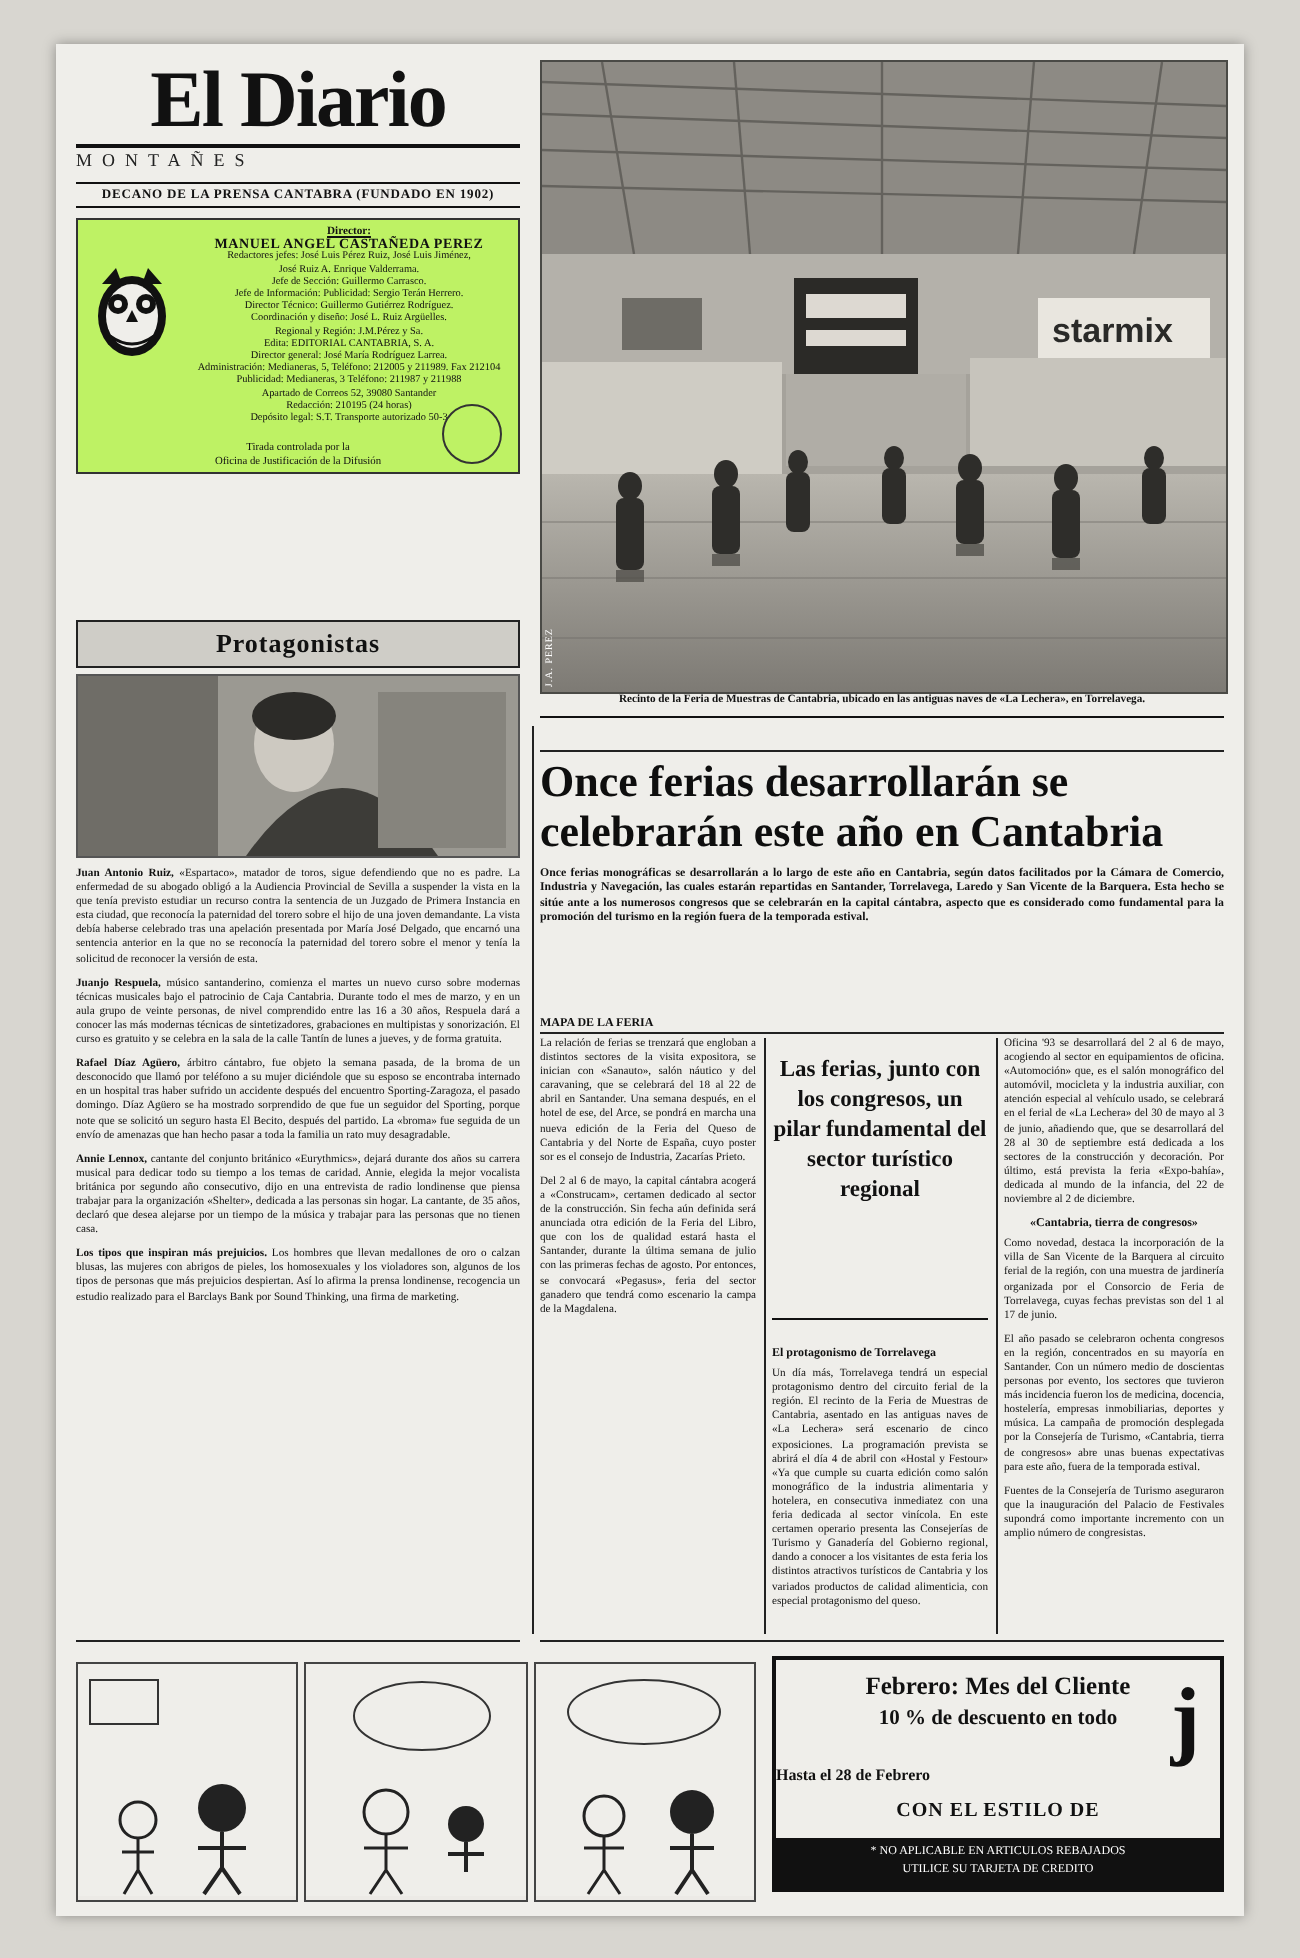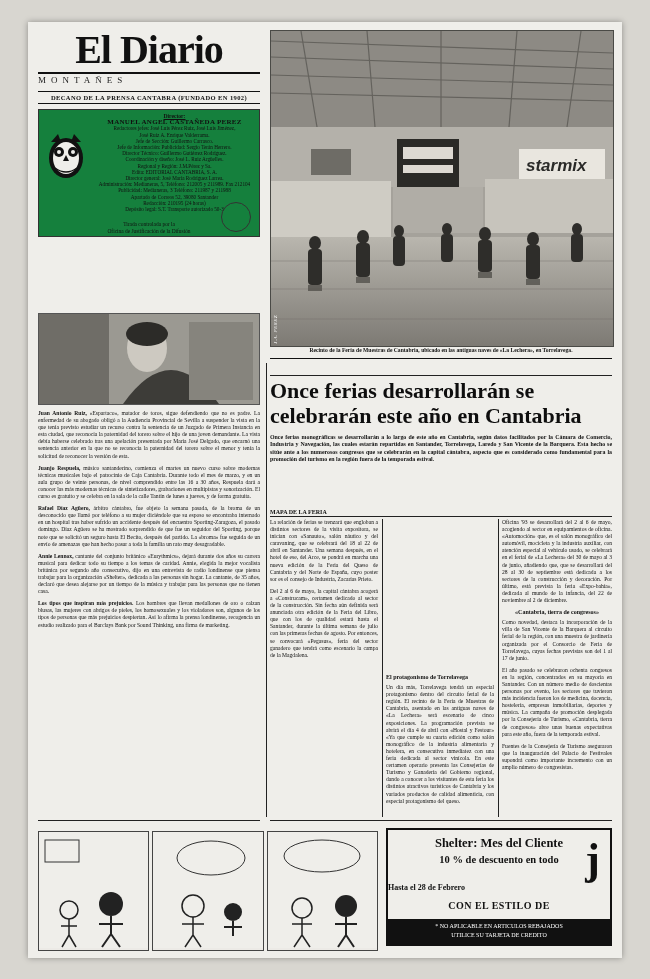--- a/index.html
+++ b/index.html
@@ -18,21 +18,21 @@
     letter-spacing:-1px;color:#111;text-align:center;
   }
   .logo-rule{border-top:2px solid #111;margin:2px 0 1px 0;}
   .logo-sub{text-align:left;font-size:9px;letter-spacing:5px;color:#222;}
   .decano{
     margin-top:6px;border-top:1px solid #111;border-bottom:1px solid #111;
     text-align:center;font-size:6.5px;letter-spacing:.4px;padding:2px 0;color:#111;font-weight:bold;
   }
   
   #staffbox{
-    margin-top:5px;border:1px solid #333;height:126px;position:relative;background:#15803d;
+    margin-top:5px;border:1px solid #333;height:126px;position:relative;background:#bef264;
     overflow:hidden;
   }
   .owl{
     position:absolute;left:4px;top:18px;width:46px;height:52px;
   }
   .staff-text{
     position:absolute;left:54px;top:3px;right:3px;text-align:center;color:#111;
     font-size:5.2px;line-height:6.2px;
   }
   .staff-text .ttl{font-size:5.6px;font-weight:bold;text-decoration:underline;}
@@ -49,21 +49,21 @@
   }
   .photo{
     margin-top:3px;height:90px;background:#9d9a93;border:1px solid #555;position:relative;overflow:hidden;
   }
   .grain{background-image:repeating-linear-gradient(0deg,rgba(0,0,0,.10) 0px,rgba(0,0,0,.10) 1px,rgba(255,255,255,.06) 1px,rgba(255,255,255,.06) 2px);}
   .body-col{font-size:5.6px;line-height:7.1px;text-align:justify;color:#111;}
   .body-col p{margin:0 0 5px 0;}
   .body-col b{font-weight:bold;}
   
   #mainphoto{
-    position:absolute;left:242px;top:8px;width:342px;height:315px;background:#c2410c;border:1px solid #4a4a46;overflow:hidden;font-style:italic;
+    position:absolute;left:242px;top:8px;width:342px;height:315px;background:#c2410c;border:1px solid #4a4a46;overflow:hidden;
   }
   .ph-credit{
     position:absolute;left:2px;bottom:2px;writing-mode:vertical-rl;transform:rotate(180deg);
     font-size:5px;color:#fff;letter-spacing:.5px;
   }
   .photo-caption{
     position:absolute;left:242px;top:325px;width:342px;font-size:5.6px;font-weight:bold;text-align:center;color:#111;
   }
   .caption-rule{position:absolute;left:242px;top:336px;width:342px;border-top:1px solid #111;}
   
@@ -163,20 +163,21 @@
         </div>
         <div class="ofd">
           <div>Tirada controlada por la</div>
           <div>Oficina de Justificación de la Difusión</div>
         </div>
         <div class="ofd-seal"></div>
       </div>
     </div>
 
     <div id="protag">
+      <div class="sec-head">Protagonistas</div>
       <div class="photo grain">
         <svg width="220" height="90" viewBox="0 0 220 90">
           <rect width="220" height="90" fill="#9b9992"></rect>
           <rect x="0" y="0" width="70" height="90" fill="#6f6d67"></rect>
           <ellipse cx="108" cy="34" rx="20" ry="24" fill="#cdc9c1"></ellipse>
           <path d="M84 90 q24 -34 48 -34 q24 0 48 34 z" fill="#3d3c38"></path>
           <ellipse cx="108" cy="20" rx="21" ry="12" fill="#2c2b28"></ellipse>
           <rect x="150" y="8" width="64" height="78" fill="#86847d"></rect>
         </svg>
       </div>
@@ -268,20 +269,21 @@
       <p class="first">Once ferias monográficas se desarrollarán a lo largo de este año en Cantabria, según datos facilitados por la Cámara de Comercio, Industria y Navegación, las cuales estarán repartidas en Santander, Torrelavega, Laredo y San Vicente de la Barquera. Esta hecho se sitúe ante a los numerosos congresos que se celebrarán en la capital cántabra, aspecto que es considerado como fundamental para la promoción del turismo en la región fuera de la temporada estival.</p>
     </div>
     <div id="mastexto">MAPA DE LA FERIA</div>
     <div class="hrule" style="left:242px;top:494px;width:342px;"></div>
 
     <div id="c1" class="body-col">
       <p>La relación de ferias se trenzará que engloban a distintos sectores de la visita expositora, se inician con «Sanauto», salón náutico y del caravaning, que se celebrará del 18 al 22 de abril en Santander. Una semana después, en el hotel de ese, del Arce, se pondrá en marcha una nueva edición de la Feria del Queso de Cantabria y del Norte de España, cuyo poster sor es el consejo de Industria, Zacarías Prieto.</p>
       <p>Del 2 al 6 de mayo, la capital cántabra acogerá a «Construcam», certamen dedicado al sector de la construcción. Sin fecha aún definida será anunciada otra edición de la Feria del Libro, que con los de qualidad estará hasta el Santander, durante la última semana de julio con las primeras fechas de agosto. Por entonces, se convocará «Pegasus», feria del sector ganadero que tendrá como escenario la campa de la Magdalena.</p>
     </div>
 
+    <div id="pullquote">Las ferias, junto con los congresos, un pilar fundamental del sector turístico regional</div>
     <div id="c2" class="body-col" style="top:648px;">
       <div class="sub-head">El protagonismo de Torrelavega</div>
       <p>Un día más, Torrelavega tendrá un especial protagonismo dentro del circuito ferial de la región. El recinto de la Feria de Muestras de Cantabria, asentado en las antiguas naves de «La Lechera» será escenario de cinco exposiciones. La programación prevista se abrirá el día 4 de abril con «Hostal y Festour» «Ya que cumple su cuarta edición como salón monográfico de la industria alimentaria y hotelera, en consecutiva inmediatez con una feria dedicada al sector vinícola. En este certamen operario presenta las Consejerías de Turismo y Ganadería del Gobierno regional, dando a conocer a los visitantes de esta feria los distintos atractivos turísticos de Cantabria y los variados productos de calidad alimenticia, con especial protagonismo del queso.</p>
     </div>
     <div id="c3" class="body-col">
       <p>Oficina '93 se desarrollará del 2 al 6 de mayo, acogiendo al sector en equipamientos de oficina. «Automoción» que, es el salón monográfico del automóvil, mocicleta y la industria auxiliar, con atención especial al vehículo usado, se celebrará en el ferial de «La Lechera» del 30 de mayo al 3 de junio, añadiendo que, que se desarrollará del 28 al 30 de septiembre está dedicada a los sectores de la construcción y decoración. Por último, está prevista la feria «Expo-bahía», dedicada al mundo de la infancia, del 22 de noviembre al 2 de diciembre.</p>
       <div class="sub-head" style="text-align:center;">«Cantabria, tierra de congresos»</div>
       <p>Como novedad, destaca la incorporación de la villa de San Vicente de la Barquera al circuito ferial de la región, con una muestra de jardinería organizada por el Consorcio de Feria de Torrelavega, cuyas fechas previstas son del 1 al 17 de junio.</p>
       <p>El año pasado se celebraron ochenta congresos en la región, concentrados en su mayoría en Santander. Con un número medio de doscientas personas por evento, los sectores que tuvieron más incidencia fueron los de medicina, docencia, hostelería, empresas inmobiliarias, deportes y música. La campaña de promoción desplegada por la Consejería de Turismo, «Cantabria, tierra de congresos» abre unas buenas expectativas para este año, fuera de la temporada estival.</p>
       <p>Fuentes de la Consejería de Turismo aseguraron que la inauguración del Palacio de Festivales supondrá como importante incremento con un amplio número de congresistas.</p>
@@ -322,21 +324,21 @@
             <circle cx="34" cy="76" r="10" fill="none" stroke="#222" stroke-width="1.5"></circle>
             <path d="M34 86 l0 17 M24 92 l20 0 M34 103 l-8 12 M34 103 l8 12" stroke="#222" stroke-width="1.5" fill="none"></path>
             <circle cx="78" cy="74" r="11" fill="#222"></circle>
             <path d="M78 85 l0 18 M67 92 l22 0 M78 103 l-8 12 M78 103 l8 12" stroke="#222" stroke-width="2" fill="none"></path>
           </svg>
         </div>
       </div>
     </div>
 
     <div id="ad">
-      <div class="ad-l1">Shelter: Mes del Cliente</div>
+      <div class="ad-l1">Febrero: Mes del Cliente</div>
       <div class="ad-l2">10 % de descuento en todo</div>
       <div class="ad-l3">Hasta el 28 de Febrero</div>
       <div class="ad-mid">CON EL ESTILO DE</div>
       <div class="ad-j">j</div>
       <div class="ad-bar">
         <div>* NO APLICABLE EN ARTICULOS REBAJADOS</div>
         <div>UTILICE SU TARJETA DE CREDITO</div>
       </div>
     </div>
 

